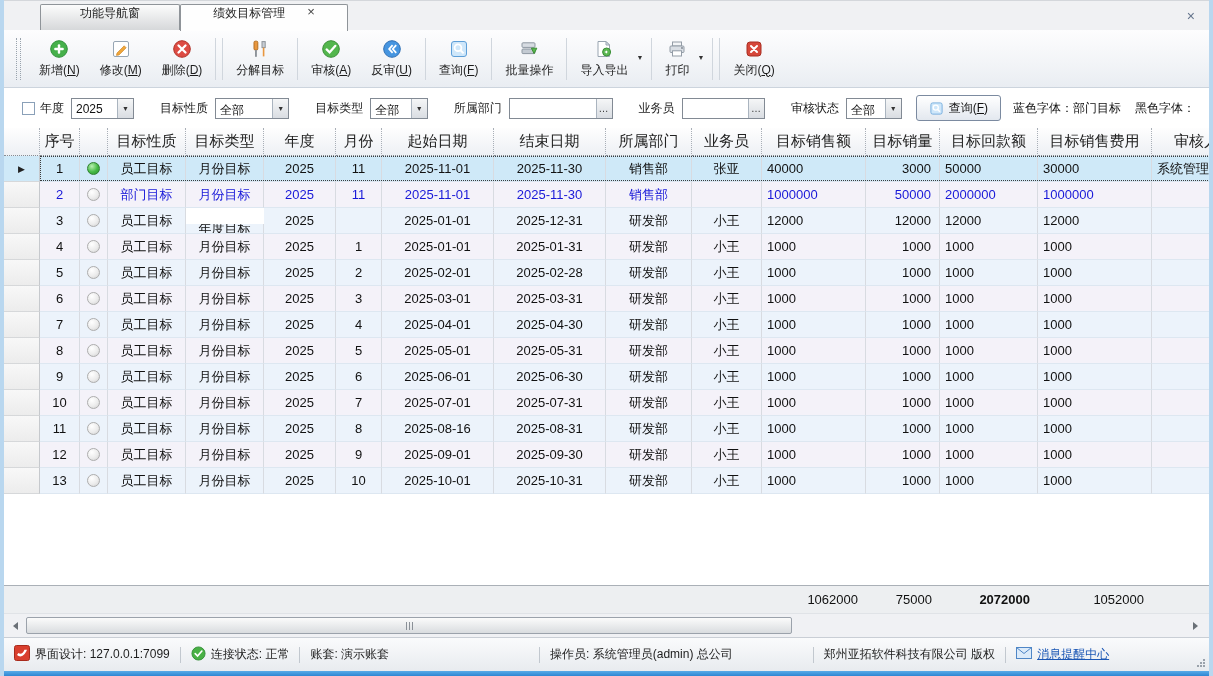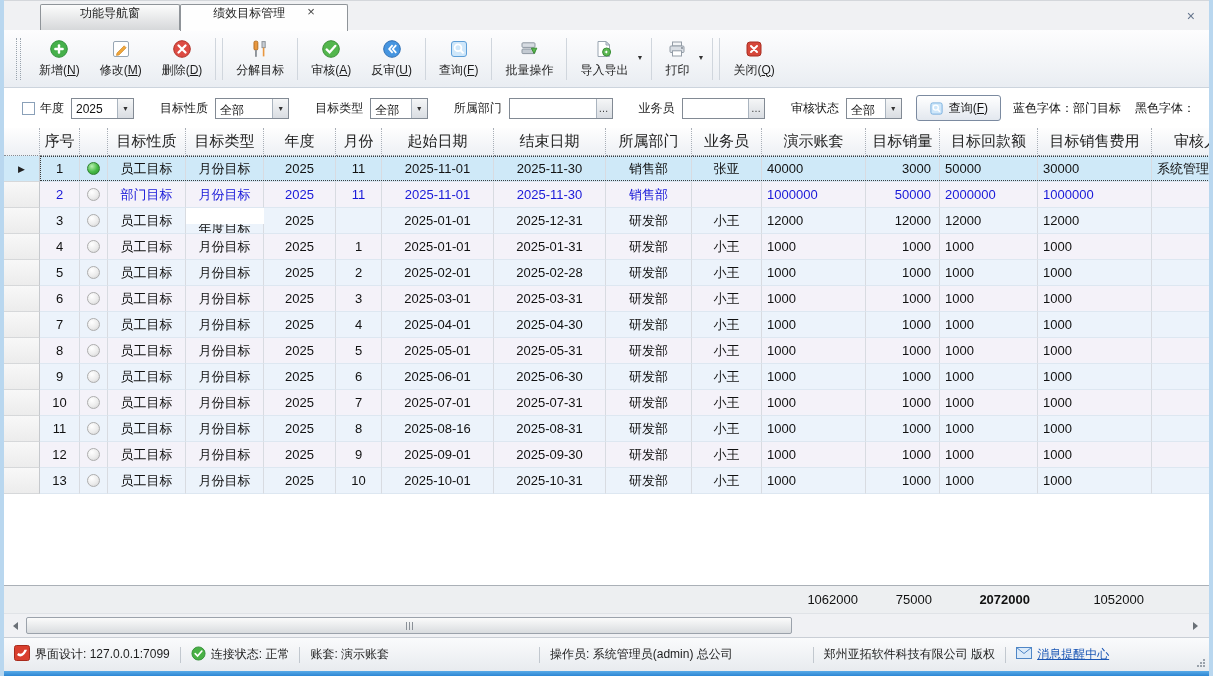--- a/index.html
+++ b/index.html
@@ -288,21 +288,21 @@
         <div class="hcell" style="width: 40px; flex-basis: 40px;">序号</div>
         <div class="hcell" style="width: 28px; flex-basis: 28px;"></div>
         <div class="hcell" style="width: 78px; flex-basis: 78px;">目标性质</div>
         <div class="hcell" style="width: 78px; flex-basis: 78px;">目标类型</div>
         <div class="hcell" style="width: 72px; flex-basis: 72px;">年度</div>
         <div class="hcell" style="width: 46px; flex-basis: 46px;">月份</div>
         <div class="hcell" style="width: 112px; flex-basis: 112px;">起始日期</div>
         <div class="hcell" style="width: 112px; flex-basis: 112px;">结束日期</div>
         <div class="hcell" style="width: 86px; flex-basis: 86px;">所属部门</div>
         <div class="hcell" style="width: 70px; flex-basis: 70px;">业务员</div>
-        <div class="hcell" style="width: 104px; flex-basis: 104px;">演示账套</div>
+        <div class="hcell" style="width: 104px; flex-basis: 104px;">目标销售额</div>
         <div class="hcell" style="width: 74px; flex-basis: 74px;">目标销量</div>
         <div class="hcell" style="width: 98px; flex-basis: 98px;">目标回款额</div>
         <div class="hcell" style="width: 114px; flex-basis: 114px;">目标销售费用</div>
         <div class="hcell" style="width: 90px; flex-basis: 90px;">审核人</div>
       </div>
     <div class="rows" id="tbodyrows">
         <div class="drow sel">
           <div class="dcell selcell" style="width: 36px; flex-basis: 36px;">
             <span>▶</span>
           </div>

